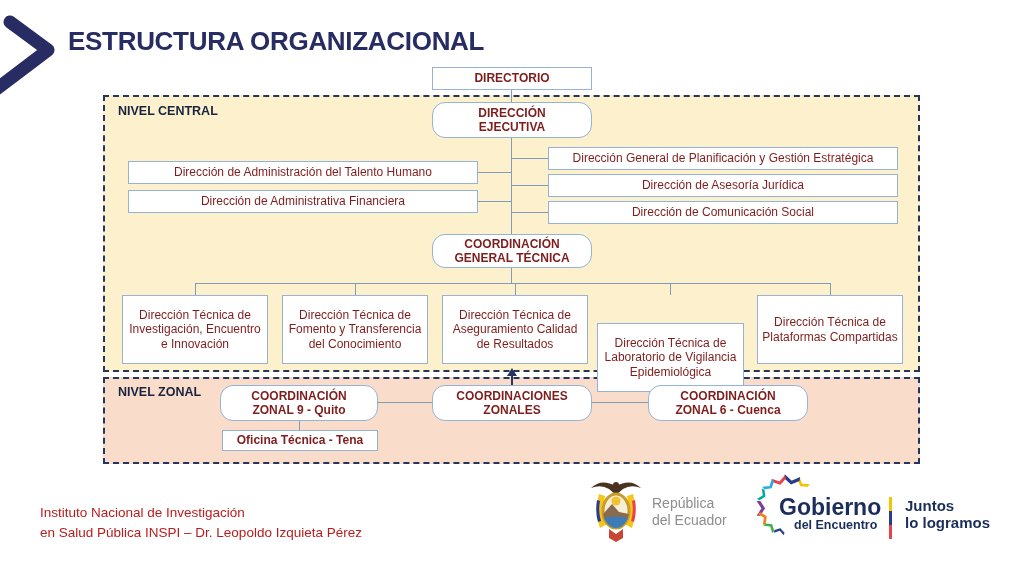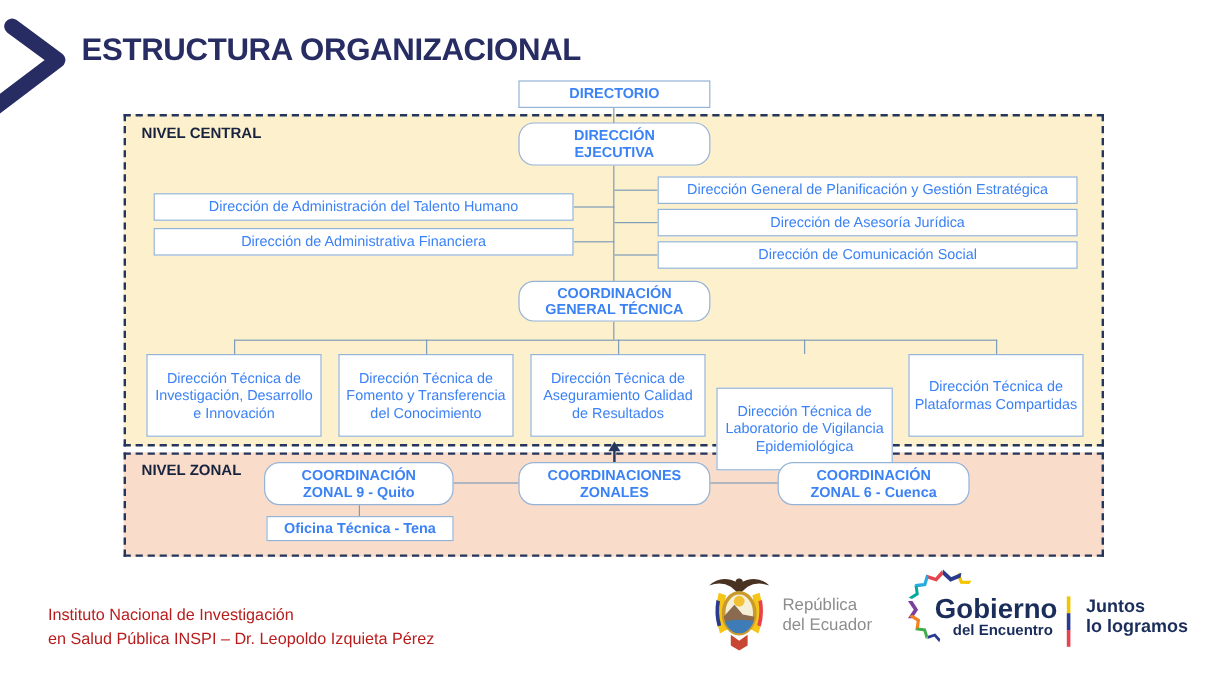--- a/index.html
+++ b/index.html
@@ -5,22 +5,22 @@
   html,body{margin:0;padding:0;background:#fff;}
   #canvas{position:relative;width:1024px;height:576px;background:#ffffff;overflow:hidden;
           font-family:"Liberation Sans",sans-serif;padding-left:44px;}
   .title{position:absolute;left:68px;top:26px;font-size:26px;font-weight:bold;color:#272C62;letter-spacing:-0.3px;}
   .section{position:absolute;border:2px dashed #24365E;box-sizing:border-box;}
   #central-section{left:103px;top:95px;width:817px;height:277px;background:#FCF0CD;}
   #zonal-section{left:103px;top:377px;width:817px;height:87px;background:#F9DCC9;}
   .section-label{position:absolute;font-size:12.5px;font-weight:bold;color:#17233F;}
   .box{position:absolute;background:#ffffff;border:1px solid #95B3D7;box-sizing:border-box;
        display:flex;align-items:center;justify-content:center;text-align:center;
-       font-size:12px;color:#3b82f6;line-height:1.18;padding:1px 4px;}
-  .box.bold{font-weight:bold;color:#3b82f6;}
+       font-size:12px;color:#7f1d1d;line-height:1.18;padding:1px 4px;}
+  .box.bold{font-weight:bold;color:#7f1d1d;}
   .box.narrow{padding:1px 20px;border-radius:13px;}
   .line{position:absolute;background:#7F9DB9;}
   .navy-line{position:absolute;background:#24365E;}
   .arrowhead{position:absolute;width:0;height:0;border-left:5px solid transparent;
              border-right:5px solid transparent;border-bottom:8px solid #24365E;}
   .footer-text{position:absolute;left:40px;top:503px;font-size:13.5px;color:#b91c1c;line-height:20px;}
   .republica-text{position:absolute;left:652px;top:495px;font-size:14px;color:#8D8D8D;line-height:17px;}
   .gob-name{position:absolute;left:779px;top:494px;font-size:23px;font-weight:bold;color:#1B2D5B;}
   .gob-sub{position:absolute;left:794px;top:518px;font-size:12.5px;font-weight:bold;color:#1B2D5B;}
   .gob-chevron{position:absolute;font-weight:bold;font-size:13px;line-height:1;}
@@ -70,21 +70,21 @@
 
   <div class="box" style="left:128px;top:161px;width:350px;height:23px;">Dirección de Administración del Talento Humano</div>
   <div class="box" style="left:128px;top:190px;width:350px;height:23px;">Dirección de Administrativa Financiera</div>
 
   <div class="box" style="left:548px;top:147px;width:350px;height:23px;">Dirección General de Planificación y Gestión Estratégica</div>
   <div class="box" style="left:548px;top:174px;width:350px;height:23px;">Dirección de Asesoría Jurídica</div>
   <div class="box" style="left:548px;top:201px;width:350px;height:23px;">Dirección de Comunicación Social</div>
 
   <div class="box bold narrow" style="left:432px;top:234px;width:160px;height:34px;">COORDINACIÓN GENERAL TÉCNICA</div>
 
-  <div class="box" style="left:122px;top:295px;width:146px;height:69px;">Dirección Técnica de Investigación, Desarrollo e Innovación</div>
+  <div class="box" style="left:122px;top:295px;width:146px;height:69px;">Dirección Técnica de Investigación, Encuentro e Innovación</div>
   <div class="box" style="left:282px;top:295px;width:146px;height:69px;">Dirección Técnica de Fomento y Transferencia del Conocimiento</div>
   <div class="box" style="left:442px;top:295px;width:146px;height:69px;">Dirección Técnica de Aseguramiento Calidad de Resultados</div>
   <div class="box" style="left:597px;top:295px;width:147px;height:69px;margin-top:28px;">Dirección Técnica de Laboratorio de Vigilancia Epidemiológica</div>
   <div class="box" style="left:757px;top:295px;width:146px;height:69px;">Dirección Técnica de Plataformas Compartidas</div>
 
   <div class="box bold narrow" style="left:220px;top:385px;width:158px;height:36px;">COORDINACIÓN ZONAL 9 - Quito</div>
   <div class="box bold narrow" style="left:432px;top:385px;width:160px;height:36px;">COORDINACIONES ZONALES</div>
   <div class="box bold narrow" style="left:648px;top:385px;width:160px;height:36px;">COORDINACIÓN ZONAL 6 - Cuenca</div>
   <div class="box bold" style="left:222px;top:430px;width:156px;height:21px;">Oficina Técnica - Tena</div>
 

